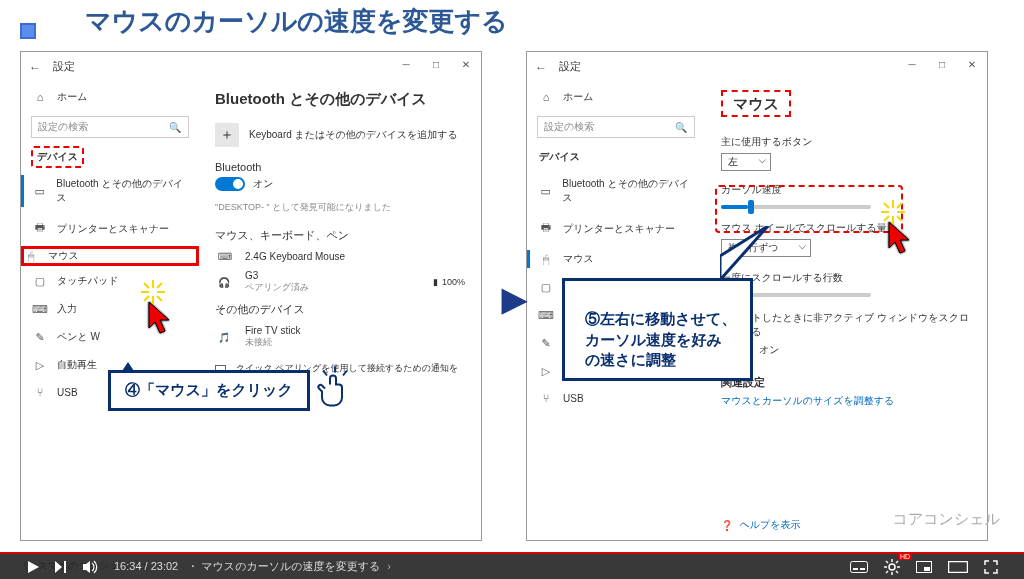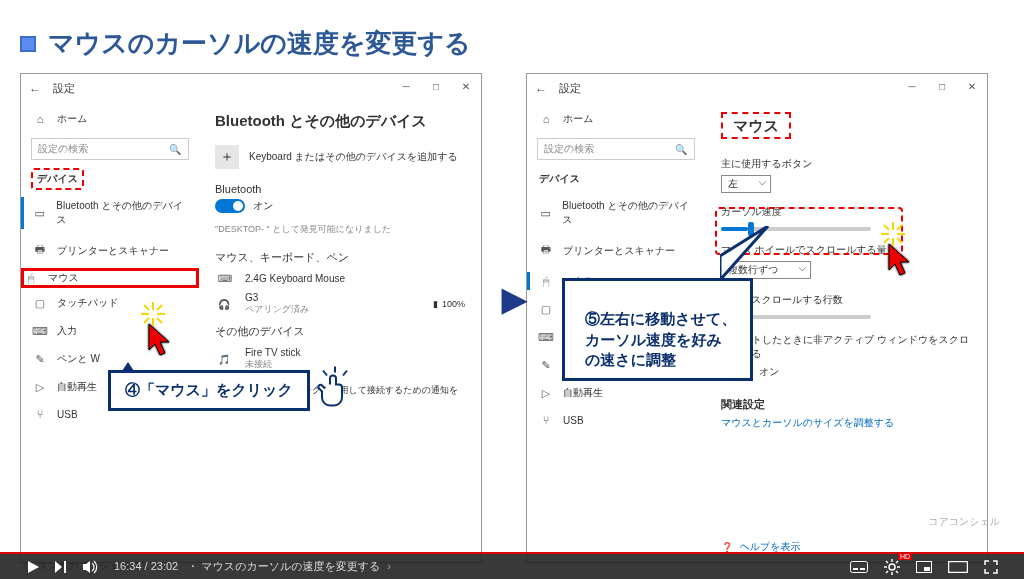--- a/index.html
+++ b/index.html
@@ -1,20 +1,20 @@
 <!DOCTYPE html>
 <html><head>
 <meta charset="utf-8">
 <style>
   * { box-sizing: border-box; margin: 0; padding: 0; }
   body { font-family: "Yu Gothic", "Meiryo", sans-serif; width: 1024px; height: 579px; background: #fff; overflow: hidden; position: relative; }
   
   .slide { position: relative; width: 1024px; height: 579px; background: #fff; }
   
-  .title-bar { display: flex; align-items: center; padding: 26px 20px 12px 20px; }
+  .title-bar { display: flex; align-items: flex-end; padding: 4px 20px 12px 20px; gap: 37px; }
   .title-icon { width: 16px; height: 16px; background: #5b8def; border: 2px solid #3a6ed0; margin-right: 12px; }
   .title-text { font-size: 26px; font-weight: bold; color: #2c5896; }
   
   .content { display: flex; padding: 0 20px; gap: 8px; align-items: flex-start; }
   
   .win-window { border: 1px solid #999; background: #fff; width: 462px; height: 490px; font-size: 10px; color: #333; position: relative; }
   .win-titlebar { display: flex; align-items: center; padding: 4px 8px; height: 28px; }
   .win-back { color: #555; font-size: 12px; margin-right: 12px; cursor: pointer; }
   .win-title { font-size: 11px; }
   .win-controls { position: absolute; right: 0; top: 0; display: flex; }
@@ -66,21 +66,21 @@
   .red-progress { position: absolute; left: 0; right: 0; bottom: 25px; height: 2px; background: #d00; z-index: 40; }
   
   .player-bar { position: absolute; left: 0; right: 0; bottom: 0; height: 25px; background: rgba(30,30,30,0.88); display: flex; align-items: center; padding: 0 26px; color: #fff; font-size: 11px; z-index: 50; }
   .player-left { display: flex; align-items: center; gap: 14px; }
   .player-right { margin-left: auto; display: flex; align-items: center; gap: 16px; }
   .p-icon { color: #fff; cursor: pointer; display: flex; align-items: center; }
   .time-text { font-size: 11px; color: #ddd; }
   .hd-badge { position: relative; }
   .hd-badge::after { content: "HD"; position: absolute; top: -6px; right: -12px; background: #d00; color: #fff; font-size: 7px; padding: 0 2px; border-radius: 1px; }
   
-  .watermark { position: absolute; right: 24px; bottom: 50px; color: #aaa; font-size: 10px; z-index: 4; }
+  .watermark { position: absolute; right: 24px; bottom: 50px; color: #aaa; font-size: 15px; z-index: 4; }
   .brand-text { position: absolute; left: 22px; bottom: 6px; color: #555; font-size: 10px; z-index: 45; }
   
   .win2 .main-pane { padding: 10px 16px; }
   .mouse-title-box { border: 2px dashed #e00; padding: 3px 10px 1px 10px; display: inline-block; font-size: 15px; font-weight: 600; margin-bottom: 12px; }
   .section-label { font-size: 10px; margin-top: 6px; margin-bottom: 4px; }
   .help-row { display: flex; align-items: center; gap: 6px; color: #0067c0; font-size: 10px; position: absolute; bottom: 8px; }
   
   .sparkle { position: absolute; z-index: 31; }
   .tap-icon { position: absolute; z-index: 21; right: -50px; top: 50%; transform: translateY(-50%); }
 

